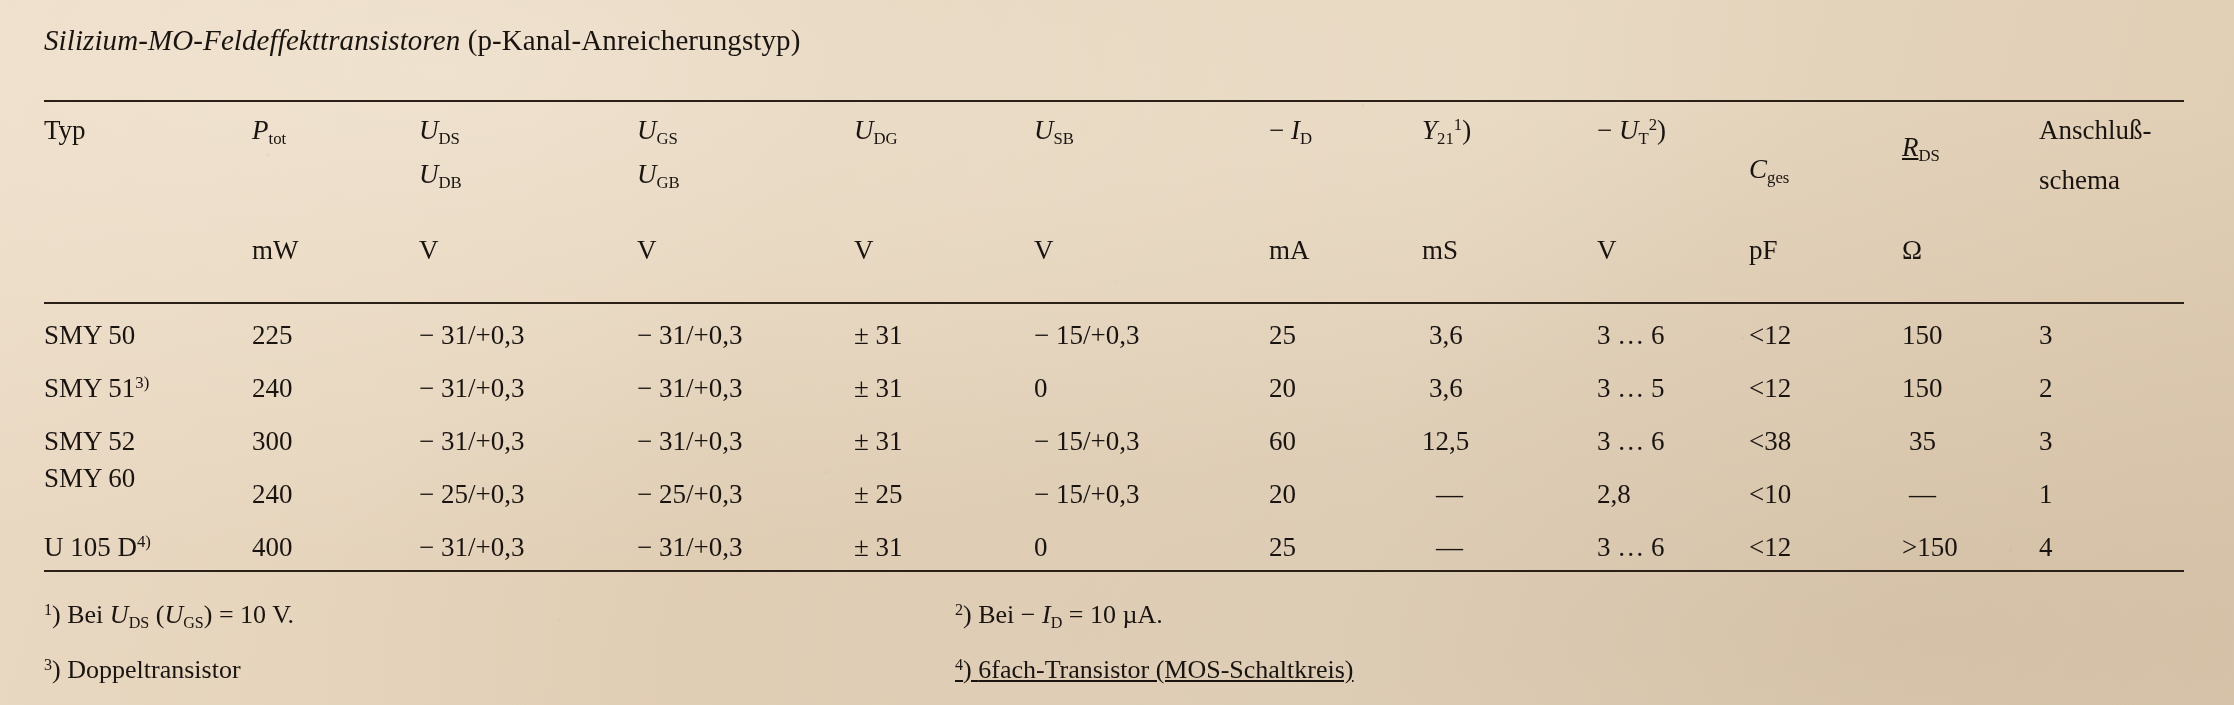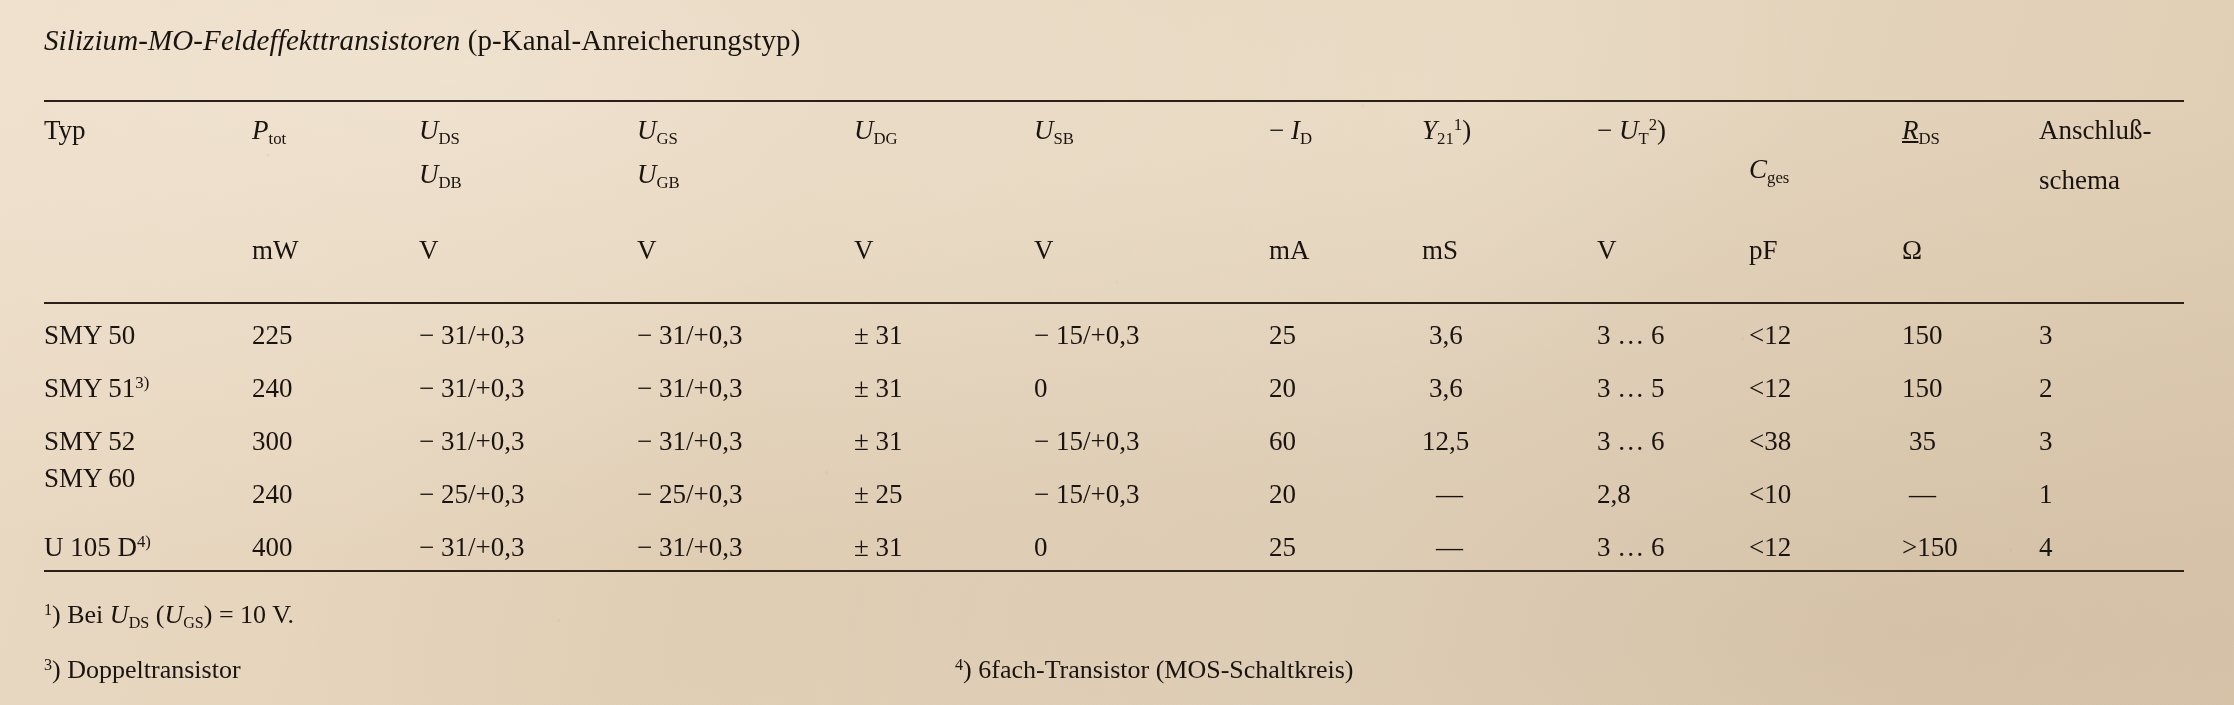--- a/index.html
+++ b/index.html
@@ -146,21 +146,21 @@
       </div>
 
       <div class="cell hdr" style="left:1553px; top:0px;">
         − <span class="var">U</span><sub>T</sub><sup>2</sup>)
       </div>
 
       <div class="cell hdr" style="left:1705px; top:12px;margin-top:27px;">
         <span class="var">C</span><sub>ges</sub>
       </div>
 
-      <div class="cell hdr" style="left:1858px; top:0px;text-decoration:underline;">
+      <div class="cell hdr" style="left:1858px; top:17px;text-decoration:underline;">
         <span class="var">R</span><sub>DS</sub>
       </div>
 
       <div class="cell hdr" style="left:1995px; top:0px;">
         <span>Anschluß-</span>
       </div>
       <div class="cell hdr" style="left:1995px; top:50px;">
         <span>schema</span>
       </div>
     </div>
@@ -265,24 +265,30 @@
 
   </div>
 
   <div class="foot" style="left:44px; top:600px;">
     <sup>1</sup>)
     <span>Bei</span>
     <span class="var">U</span><sub>DS</sub> (<span class="var">U</span><sub>GS</sub>)
     <span>= 10 V.</span>
   </div>
 
+  <div class="foot" style="left:955px; top:600px;">
+    <sup>2</sup>)
+    <span>Bei</span>
+    − <span class="var">I</span><sub>D</sub>
+    <span>= 10 µA.</span>
+  </div>
 
   <div class="foot" style="left:44px; top:655px;">
     <sup>3</sup>)
     <span>Doppeltransistor</span>
   </div>
 
-  <div class="foot" style="left:955px; top:655px;">
+  <div class="foot" style="left:955px; top:655px;text-decoration:underline;">
     <sup>4</sup>)
     <span>6fach-Transistor (MOS-Schaltkreis)</span>
   </div>
 
 </div>
 
 </body></html>

